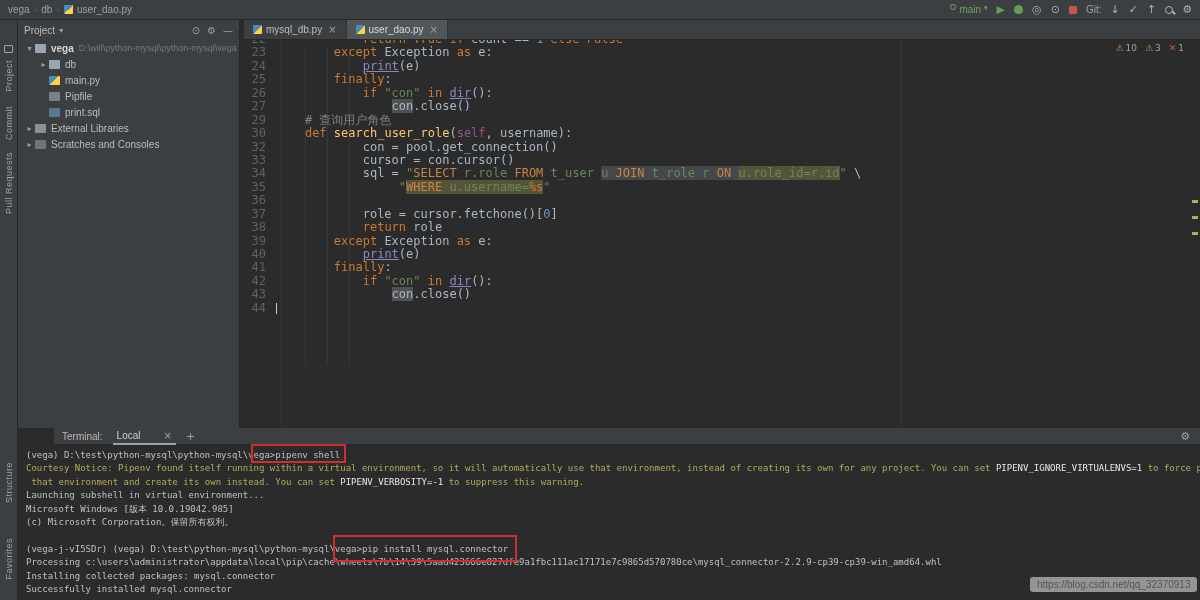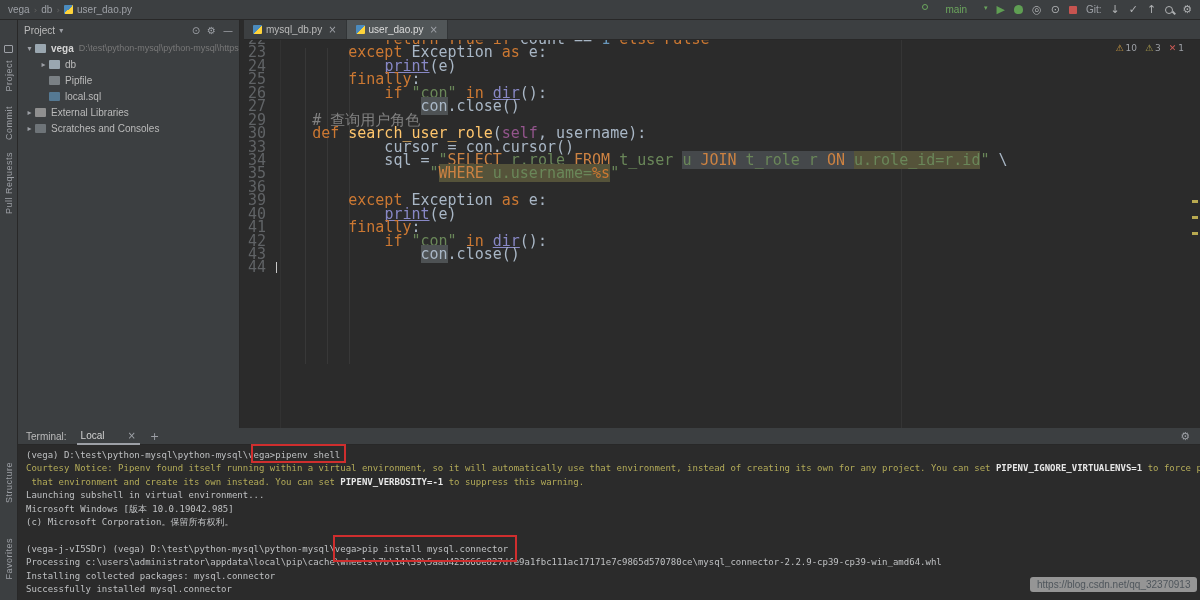--- a/index.html
+++ b/index.html
@@ -14,21 +14,21 @@
   
   .title-bar {
     position:absolute; top:0; left:0; right:0; height:20px;
     background:#3c3f41; border-bottom:1px solid #282828;
     display:flex; align-items:center; padding:0 8px; z-index:3;
   }
   .crumbs { display:flex; align-items:center; gap:4px; }
   .crumb { color:#9da0a6; font-size:10px; }
   .crumb-sep { color:#636363; font-size:9px; }
   .tb-actions { margin-left:auto; display:flex; align-items:center; gap:9px; }
-  .branch { display:flex; align-items:flex-start; gap:17px; color:#6ba65d; font-size:10px; }
+  .branch { display:flex; align-items:flex-start; gap:3px; color:#6ba65d; font-size:10px; }
   .branch .dot { width:6px; height:6px; border:1px solid #6ba65d; border-radius:50%; }
   .tbi { font-size:11px; line-height:1; color:#afb1b3; }
   .tb-text { font-size:10px; color:#9da0a6; }
   .bug-icon { width:9px; height:9px; background:#5f9e53; border-radius:50% 50% 45% 45%; }
   .stop-icon { width:8px; height:8px; background:#c75450; border-radius:1px; }
   .search-icon { width:8px; height:8px; border:1.5px solid #afb1b3; border-radius:50%; position:relative; }
   .search-icon::after { content:""; position:absolute; width:4px; height:1.5px; background:#afb1b3; transform:rotate(45deg); right:-4px; bottom:-1px; }
 
   
   .stripe {
@@ -70,21 +70,21 @@
   .tree-path { color:#787878; margin-left:5px; font-size:9px; }
 
   
   .editor { position:absolute; top:20px; left:244px; right:0; height:408px; background:#2b2b2b; }
   .tabs { height:20px; background:#3c3f41; display:flex; border-bottom:1px solid #282828; }
   .tab { display:flex; align-items:center; gap:4px; padding:0 9px; font-size:10px; color:#bbbbbb; border-right:1px solid #323537; }
   .tab.active { background:#515658; color:#dcdcdc; }
   .tab-icon { width:9px; height:9px; border-radius:1px; }
   .tab-close { color:#9da0a6; font-size:10px; margin-left:2px; }
   .code-viewport { position:absolute; top:20px; left:0; right:0; bottom:0; overflow:hidden; }
-  .code-lines { position:absolute; top:-7px; left:0; right:0; font-family:"DejaVu Sans Mono",monospace; font-size:15px; line-height:13.45px; }
+  .code-lines { position:absolute; top:-7px; left:0; right:0; font-family:"DejaVu Sans Mono",monospace; font-size:12px; line-height:13.45px; }
   .code-row { display:flex; height:13.45px; white-space:pre; }
   .gutter { width:30px; flex:none; text-align:right; color:#606366; padding-right:8px; }
   .code-text { padding-left:2px; }
   .gutter-sep { position:absolute; top:0; bottom:0; left:36px; width:1px; background:#323232; }
   .vguide { position:absolute; top:8px; height:316px; width:1px; background:#383838; }
   .margin-guide { position:absolute; top:0; bottom:0; left:657px; width:1px; background:#353535; }
   .tok-d    { color:#a9b7c6; }
   .tok-kw   { color:#cc7832; }
   .tok-str  { color:#6a8759; }
   .tok-num  { color:#6897bb; }
@@ -102,34 +102,34 @@
   .tok-ul    { color:#a9b7c6; border-bottom:1px dotted #8a8a8a; }
   .caret { display:inline-block; width:1px; height:11px; background:#c8c8c8; vertical-align:middle; }
   .insp { position:absolute; top:23px; right:16px; display:flex; gap:8px; font-size:9px; color:#9da0a6; z-index:2; }
   .insp-item { display:flex; gap:2px; align-items:center; font-family:"DejaVu Sans",sans-serif; }
   .tick { position:absolute; right:2px; width:6px; height:3px; background:#b8a950; }
 
   
   .terminal { position:absolute; top:428px; left:18px; right:0; bottom:0; background:#2b2b2b; }
   .term-header {
     height:17px; background:#3c3f41; border-bottom:1px solid #282828;
-    display:flex; align-items:center; gap:10px; padding:0 8px; font-size:10px; color:#bbbbbb;
+    display:flex; align-items:center; gap:10px; padding:0 8px; font-size:10px; color:#bbbbbb;margin-left:36px;
   }
   .term-tab { display:flex; align-items:center; gap:21px; height:17px; padding:0 4px; border-bottom:2px solid #9da0a6; color:#d0d0d0; }
   .term-add { color:#9da0a6; font-size:11px; }
   .term-gear { position:absolute; right:10px; top:2px; color:#9da0a6; font-size:11px; }
   .term-body {
     position:absolute; top:18px; left:0; right:0; bottom:0; padding:3px 0 0 8px;
     font-family:"DejaVu Sans Mono",monospace; font-size:9px; line-height:13.4px;
     white-space:pre; overflow:hidden;
   }
   .term-line { height:13.4px; }
   .tl-t { color:#bfc1c3; }
   .tl-y { color:#b3ab58; }
-  .tl-w { color:#e8e8e8; font-weight:bold; }
+  .tl-w { color:#e8e8e8; font-weight:normal; }
 
   
   .annotation-layer { position:absolute; inset:0; pointer-events:none; z-index:10; }
   .redbox { position:absolute; border:2px solid #cf2e2e; }
   .watermark {
     position:absolute; left:1030px; top:577px; z-index:11;
     background:rgba(255,255,255,0.5); color:#4f565c; font-size:10px;
     padding:2px 7px; border-radius:3px;
   }
 </style>
@@ -182,36 +182,41 @@
         <span class="glyph" data-name="locate-icon">⊙</span>
         <span class="glyph" data-name="settings-icon">⚙</span>
         <span class="glyph" data-name="hide-panel-icon">—</span>
       </span>
   </div>
   <div class="tree" data-name="project-tree">
       <div class="tree-row" data-name="tree-item-vega" style="padding-left: 6px;">
         <span class="tree-arrow" data-name="chevron-down-icon">▾</span>
         <span class="tree-icon icon-folder" data-name="folder-icon"></span>
         <span class="tree-label bold" data-name="tree-item-label">vega</span>
-        <span class="tree-path" data-name="tree-item-path">D:\test\python-mysql\python-mysql\https</span>
+        <span class="tree-path" data-name="tree-item-path">D:\will\python-mysql\python-mysql\vega</span>
       </div>
       <div class="tree-row" data-name="tree-item-db" style="padding-left: 20px;">
         <span class="tree-arrow" data-name="chevron-right-icon">▸</span>
         <span class="tree-icon icon-folder" data-name="folder-icon"></span>
         <span class="tree-label" data-name="tree-item-label">db</span>
       </div>
+      <div class="tree-row" data-name="tree-item-main-py" style="padding-left: 20px;">
+        <span class="tree-arrow" data-name="tree-arrow-spacer"></span>
+        <span class="tree-icon icon-py" data-name="py-icon"></span>
+        <span class="tree-label" data-name="tree-item-label">main.py</span>
+      </div>
       <div class="tree-row" data-name="tree-item-pipfile" style="padding-left: 20px;">
         <span class="tree-arrow" data-name="tree-arrow-spacer"></span>
         <span class="tree-icon icon-file" data-name="file-icon"></span>
         <span class="tree-label" data-name="tree-item-label">Pipfile</span>
       </div>
       <div class="tree-row" data-name="tree-item-vega-sql" style="padding-left: 20px;">
         <span class="tree-arrow" data-name="tree-arrow-spacer"></span>
         <span class="tree-icon icon-sql" data-name="sql-icon"></span>
-        <span class="tree-label" data-name="tree-item-label">local.sql</span>
+        <span class="tree-label" data-name="tree-item-label">print.sql</span>
       </div>
       <div class="tree-row" data-name="tree-item-external-libraries" style="padding-left: 6px;">
         <span class="tree-arrow" data-name="chevron-right-icon">▸</span>
         <span class="tree-icon icon-lib" data-name="lib-icon"></span>
         <span class="tree-label" data-name="tree-item-label">External Libraries</span>
       </div>
       <div class="tree-row" data-name="tree-item-scratches" style="padding-left: 6px;">
         <span class="tree-arrow" data-name="chevron-right-icon">▸</span>
         <span class="tree-icon icon-scratch" data-name="scratch-icon"></span>
         <span class="tree-label" data-name="tree-item-label">Scratches and Consoles</span>
@@ -254,24 +259,27 @@
     <div class="margin-guide" data-name="right-margin-guide"></div>
     <div class="code-lines" data-name="code-lines">
         <div class="code-row" data-name="code-line"><span class="gutter" data-name="line-number">22</span><span class="code-text" data-name="code-text"><span class="tok-d" data-name="text-segment">            </span><span class="tok-kw" data-name="text-segment">return</span><span class="tok-d" data-name="text-segment"> </span><span class="tok-kw" data-name="text-segment">True</span><span class="tok-d" data-name="text-segment"> </span><span class="tok-kw" data-name="text-segment">if</span><span class="tok-d" data-name="text-segment"> count == </span><span class="tok-num" data-name="text-segment">1</span><span class="tok-d" data-name="text-segment"> </span><span class="tok-kw" data-name="text-segment">else</span><span class="tok-d" data-name="text-segment"> </span><span class="tok-kw" data-name="text-segment">False</span></span></div>
         <div class="code-row" data-name="code-line"><span class="gutter" data-name="line-number">23</span><span class="code-text" data-name="code-text"><span class="tok-d" data-name="text-segment">        </span><span class="tok-kw" data-name="text-segment">except</span><span class="tok-d" data-name="text-segment"> Exception </span><span class="tok-kw" data-name="text-segment">as</span><span class="tok-d" data-name="text-segment"> e:</span></span></div>
         <div class="code-row" data-name="code-line"><span class="gutter" data-name="line-number">24</span><span class="code-text" data-name="code-text"><span class="tok-d" data-name="text-segment">            </span><span class="tok-bi" data-name="text-segment">print</span><span class="tok-d" data-name="text-segment">(e)</span></span></div>
         <div class="code-row" data-name="code-line"><span class="gutter" data-name="line-number">25</span><span class="code-text" data-name="code-text"><span class="tok-d" data-name="text-segment">        </span><span class="tok-kw" data-name="text-segment">finally</span><span class="tok-d" data-name="text-segment">:</span></span></div>
         <div class="code-row" data-name="code-line"><span class="gutter" data-name="line-number">26</span><span class="code-text" data-name="code-text"><span class="tok-d" data-name="text-segment">            </span><span class="tok-kw" data-name="text-segment">if</span><span class="tok-d" data-name="text-segment"> </span><span class="tok-str" data-name="text-segment">"con"</span><span class="tok-d" data-name="text-segment"> </span><span class="tok-kw" data-name="text-segment">in</span><span class="tok-d" data-name="text-segment"> </span><span class="tok-bi" data-name="text-segment">dir</span><span class="tok-d" data-name="text-segment">():</span></span></div>
         <div class="code-row" data-name="code-line"><span class="gutter" data-name="line-number">27</span><span class="code-text" data-name="code-text"><span class="tok-d" data-name="text-segment">                </span><span class="tok-hl" data-name="text-segment">con</span><span class="tok-d" data-name="text-segment">.close()</span></span></div>
         <div class="code-row" data-name="code-line"><span class="gutter" data-name="line-number">29</span><span class="code-text" data-name="code-text"><span class="tok-d" data-name="text-segment">    </span><span class="tok-com" data-name="text-segment"># 查询用户角色</span></span></div>
         <div class="code-row" data-name="code-line"><span class="gutter" data-name="line-number">30</span><span class="code-text" data-name="code-text"><span class="tok-d" data-name="text-segment">    </span><span class="tok-kw" data-name="text-segment">def</span><span class="tok-d" data-name="text-segment"> </span><span class="tok-fn" data-name="text-segment">search_user_role</span><span class="tok-d" data-name="text-segment">(</span><span class="tok-self" data-name="text-segment">self</span><span class="tok-d" data-name="text-segment">, username):</span></span></div>
+        <div class="code-row" data-name="code-line"><span class="gutter" data-name="line-number">32</span><span class="code-text" data-name="code-text"><span class="tok-d" data-name="text-segment">            con = pool.get_connection()</span></span></div>
         <div class="code-row" data-name="code-line"><span class="gutter" data-name="line-number">33</span><span class="code-text" data-name="code-text"><span class="tok-d" data-name="text-segment">            cursor = con.cursor()</span></span></div>
         <div class="code-row" data-name="code-line"><span class="gutter" data-name="line-number">34</span><span class="code-text" data-name="code-text"><span class="tok-d" data-name="text-segment">            sql = </span><span class="tok-str" data-name="text-segment">"</span><span class="tok-sqlk" data-name="text-segment">SELECT</span><span class="tok-str" data-name="text-segment"> r.role </span><span class="tok-sqlk" data-name="text-segment">FROM</span><span class="tok-str" data-name="text-segment"> t_user </span><span class="tok-strg" data-name="text-segment">u </span><span class="tok-sqlkg" data-name="text-segment">JOIN</span><span class="tok-strg" data-name="text-segment"> t_role r </span><span class="tok-sqlkg" data-name="text-segment">ON</span><span class="tok-strg" data-name="text-segment"> </span><span class="tok-stry" data-name="text-segment">u.role_id=r.id</span><span class="tok-str" data-name="text-segment">"</span><span class="tok-d" data-name="text-segment"> \</span></span></div>
         <div class="code-row" data-name="code-line"><span class="gutter" data-name="line-number">35</span><span class="code-text" data-name="code-text"><span class="tok-d" data-name="text-segment">                 </span><span class="tok-str" data-name="text-segment">"</span><span class="tok-sqlky" data-name="text-segment">WHERE</span><span class="tok-stry" data-name="text-segment"> u.username=</span><span class="tok-kwy" data-name="text-segment">%s</span><span class="tok-str" data-name="text-segment">"</span></span></div>
         <div class="code-row" data-name="code-line"><span class="gutter" data-name="line-number">36</span></div>
+        <div class="code-row" data-name="code-line"><span class="gutter" data-name="line-number">37</span><span class="code-text" data-name="code-text"><span class="tok-d" data-name="text-segment">            role = cursor.fetchone()[</span><span class="tok-num" data-name="text-segment">0</span><span class="tok-d" data-name="text-segment">]</span></span></div>
+        <div class="code-row" data-name="code-line"><span class="gutter" data-name="line-number">38</span><span class="code-text" data-name="code-text"><span class="tok-d" data-name="text-segment">            </span><span class="tok-kw" data-name="text-segment">return</span><span class="tok-d" data-name="text-segment"> role</span></span></div>
         <div class="code-row" data-name="code-line"><span class="gutter" data-name="line-number">39</span><span class="code-text" data-name="code-text"><span class="tok-d" data-name="text-segment">        </span><span class="tok-kw" data-name="text-segment">except</span><span class="tok-d" data-name="text-segment"> Exception </span><span class="tok-kw" data-name="text-segment">as</span><span class="tok-d" data-name="text-segment"> e:</span></span></div>
         <div class="code-row" data-name="code-line"><span class="gutter" data-name="line-number">40</span><span class="code-text" data-name="code-text"><span class="tok-d" data-name="text-segment">            </span><span class="tok-bi" data-name="text-segment">print</span><span class="tok-d" data-name="text-segment">(e)</span></span></div>
         <div class="code-row" data-name="code-line"><span class="gutter" data-name="line-number">41</span><span class="code-text" data-name="code-text"><span class="tok-d" data-name="text-segment">        </span><span class="tok-kw" data-name="text-segment">finally</span><span class="tok-d" data-name="text-segment">:</span></span></div>
         <div class="code-row" data-name="code-line"><span class="gutter" data-name="line-number">42</span><span class="code-text" data-name="code-text"><span class="tok-d" data-name="text-segment">            </span><span class="tok-kw" data-name="text-segment">if</span><span class="tok-d" data-name="text-segment"> </span><span class="tok-str" data-name="text-segment">"con"</span><span class="tok-d" data-name="text-segment"> </span><span class="tok-kw" data-name="text-segment">in</span><span class="tok-d" data-name="text-segment"> </span><span class="tok-bi" data-name="text-segment">dir</span><span class="tok-d" data-name="text-segment">():</span></span></div>
         <div class="code-row" data-name="code-line"><span class="gutter" data-name="line-number">43</span><span class="code-text" data-name="code-text"><span class="tok-d" data-name="text-segment">                </span><span class="tok-hl" data-name="text-segment">con</span><span class="tok-d" data-name="text-segment">.close()</span></span></div>
         <div class="code-row" data-name="code-line"><span class="gutter" data-name="line-number">44</span><span class="code-text" data-name="code-text"><span class="caret" data-name="text-caret"></span></span></div>
       </div>
     <div class="tick" style="top:160px;" data-name="warning-stripe-mark"></div>
     <div class="tick" style="top:176px;" data-name="warning-stripe-mark"></div>
     <div class="tick" style="top:192px;" data-name="warning-stripe-mark"></div>

